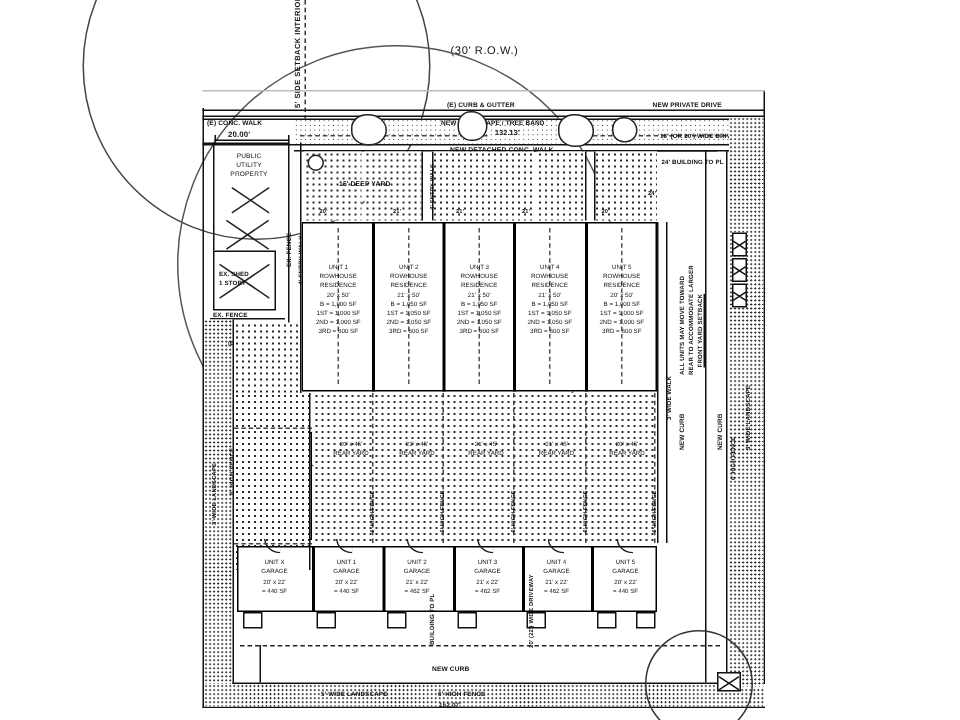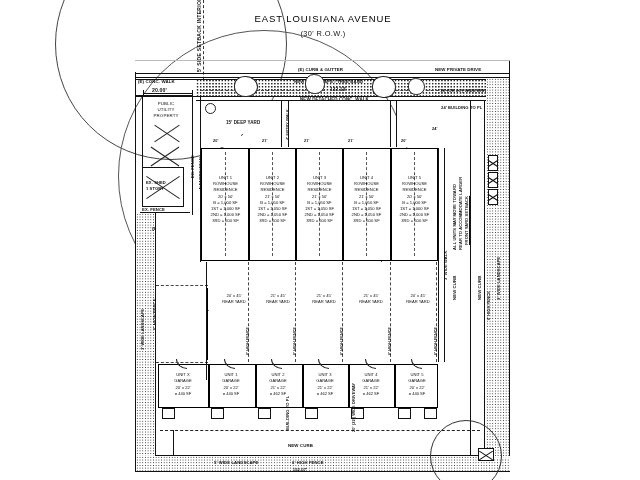--- a/index.html
+++ b/index.html
@@ -74,21 +74,20 @@
   .bigX:before,.bigX:after{content:"";position:absolute;left:0;top:50%;width:100%;height:1px;background:#222;}
   .bigX:before{transform:rotate(34deg);} .bigX:after{transform:rotate(-34deg);}
 
   .dimtick{position:absolute;width:1px;height:5px;background:#111;}
 </style>
 </head>
 <body>
 
 <div id="sheet">
 
-  <div class="txt c title" style="left:323px;top:13px;">EAST LOUISIANA AVENUE</div>
   <div class="txt c subtitle" style="left:323px;top:29px;">(30' R.O.W.)</div>
 
   <div class="arcbig" style="left:55px;top:-72px;width:230px;height:230px;border-color:#444;"></div>
   <div class="arcbig" style="left:118px;top:30px;width:290px;height:290px;border-color:#555;"></div>
 
   <div class="txt vert b" style="left:196px;top:72px;transform:rotate(-90deg);font-size:5px;letter-spacing:.3px;">5' SIDE SETBACK INTERIOR</div>
   <div class="dash-v" style="left:203px;top:0px;height:90px;border-left-color:#333;"></div>
 
   <div class="ln hline" style="left:135px;top:72.5px;width:375px;"></div>
   <div class="ln hline" style="left:135px;top:77px;width:375px;"></div>

